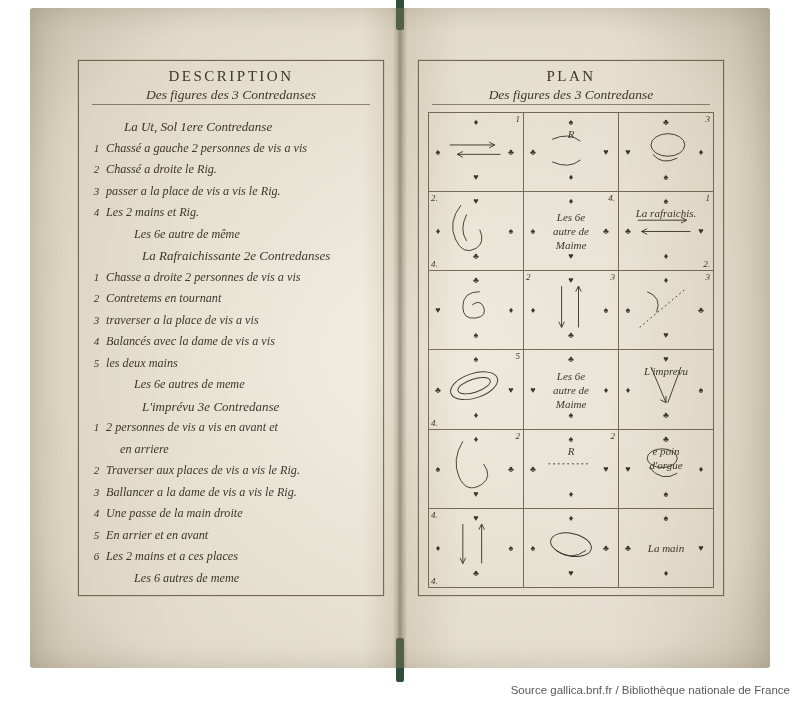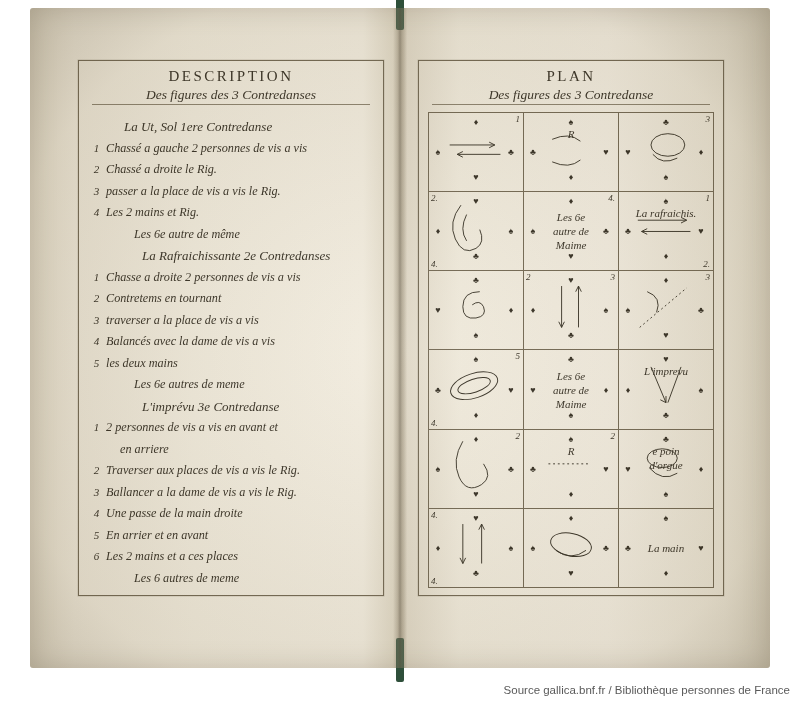--- a/index.html
+++ b/index.html
@@ -455,14 +455,14 @@
             <span class="suit" style="position:absolute;left:50%;top:9px;transform:translate(-50%,-50%);font-size:9px;color:#2a2418;">♠</span>
             <span class="suit" style="position:absolute;left:9px;top:50%;transform:translate(-50%,-50%);font-size:9px;color:#2a2418;">♣</span>
             <span class="suit" style="position:absolute;left:calc(100% - 12px);top:50%;transform:translate(-50%,-50%);font-size:9px;color:#2a2418;">♥</span>
             <span class="suit" style="position:absolute;left:50%;top:calc(100% - 14px);transform:translate(-50%,-50%);font-size:9px;color:#2a2418;">♦</span>
             <span class="clabel">La main</span>
           </div>
         </div>
     </div>
   </div>
 
-  <div class="credit">Source gallica.bnf.fr / Bibliothèque personnes de France</div>
+  <div class="credit">Source gallica.bnf.fr / Bibliothèque nationale de France</div>
 </div>
 
 </body></html>

